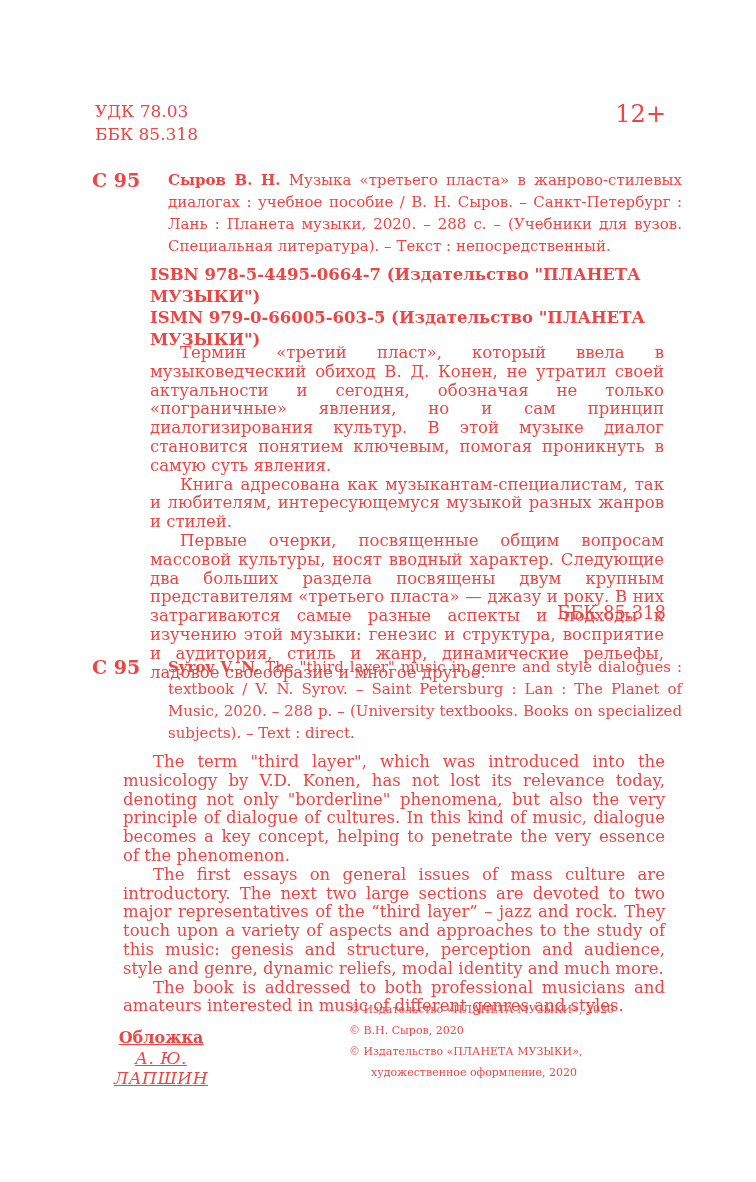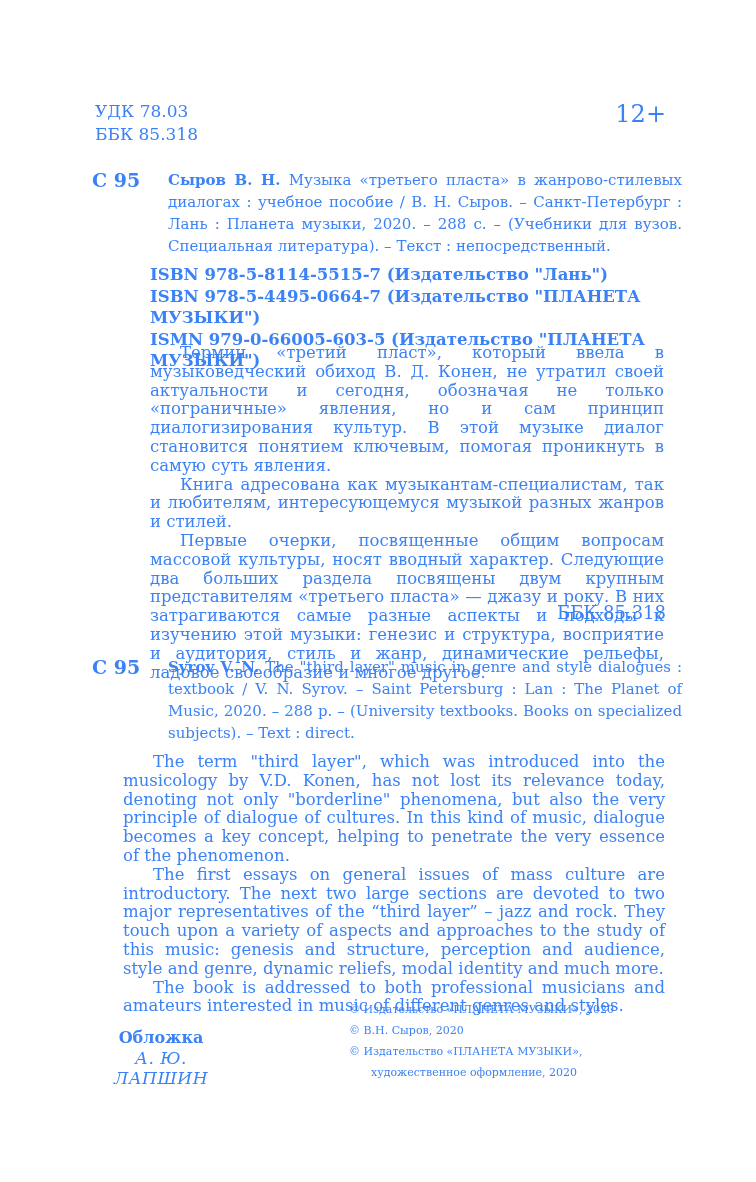--- a/index.html
+++ b/index.html
@@ -2,21 +2,21 @@
 <html><head>
 <meta charset="utf-8">
 <style>
   html, body { margin: 0; padding: 0; background: #e8e8e8; }
   .page {
     position: relative;
     width: 756px;
     height: 1182px;
     margin: 0 auto;
     background: #ffffff;
-    color: #3b82f6;
+    color: #ef4444;
     font-family: "DejaVu Serif", "Liberation Serif", serif;
     overflow: hidden;
   }
   .abs { position: absolute; }
 
   
   .hdr-left { left: 95px; top: 100px; font-size: 17px; line-height: 23px; }
   .age { top: 100px; right: 90px; font-size: 24px; }
 
   
@@ -34,22 +34,22 @@
   
   .annotation { font-size: 16.5px; line-height: 18.8px; text-align: justify; }
   .annotation p { margin: 0; text-indent: 30px; }
   .ann-ru { left: 150px; top: 344px; width: 514px; }
   .ann-en { left: 123px; top: 753px; width: 542px; }
 
   .bbk-end { top: 602px; right: 90px; font-size: 18px; }
 
   
   .footer-left { left: 88px; top: 1028px; width: 146px; text-align: center; font-size: 16px; line-height: 20px; }
-  .cover-label { font-weight: bold; }
-  .cover-artist { font-style: italic; font-size: 17px; letter-spacing: 0.5px; }
+  .cover-label { font-weight: bold; text-decoration: underline; }
+  .cover-artist { font-style: italic; font-size: 17px; letter-spacing: 0.5px; text-decoration: underline; }
   .footer-right { left: 349px; top: 999px; width: 340px; font-size: 11px; line-height: 21px; }
   .footer-right .cont { padding-left: 22px; }
 </style>
 </head>
 <body>
 
 <div class="page">
 
   <div class="abs hdr-left">
     <div>УДК 78.03</div>
@@ -57,21 +57,20 @@
   </div>
   <div class="abs age">12+</div>
 
   <div class="abs bib-label" style="top:169px;">С 95</div>
   <div class="abs bib-body" style="top:169px;">
     <span class="author">Сыров В. Н.</span>
     <span>Музыка «третьего пласта» в жанрово-стилевых диалогах : учебное пособие / В. Н. Сыров. – Санкт-Петербург : Лань : Планета музыки, 2020. – 288 с. – (Учебники для вузов. Специальная литература). – Текст : непосредственный.</span>
   </div>
 
   <div class="abs isbn">
-    <div>ISBN 978-5-8114-5515-7 (Издательство "Лань")</div>
     <div>ISBN 978-5-4495-0664-7 (Издательство "ПЛАНЕТА МУЗЫКИ")</div>
     <div>ISMN 979-0-66005-603-5 (Издательство "ПЛАНЕТА МУЗЫКИ")</div>
   </div>
 
   <div class="abs annotation ann-ru">
     <p>Термин «третий пласт», который ввела в музыковедческий обиход В. Д. Конен, не утратил своей актуальности и сегодня, обозначая не только «пограничные» явления, но и сам принцип диалогизирования культур. В этой музыке диалог становится понятием ключевым, помогая проникнуть в самую суть явления.</p>
     <p>Книга адресована как музыкантам-специалистам, так и любителям, интересующемуся музыкой разных жанров и стилей.</p>
     <p>Первые очерки, посвященные общим вопросам массовой культуры, носят вводный характер. Следующие два больших раздела посвящены двум крупным представителям «третьего пласта» — джазу и року. В них затрагиваются самые разные аспекты и подходы к изучению этой музыки: генезис и структура, восприятие и аудитория, стиль и жанр, динамические рельефы, ладовое своеобразие и многое другое.</p>
   </div>
 

